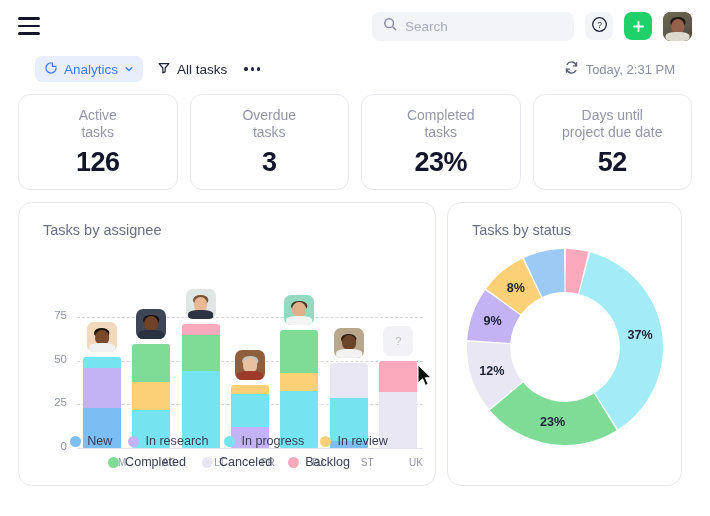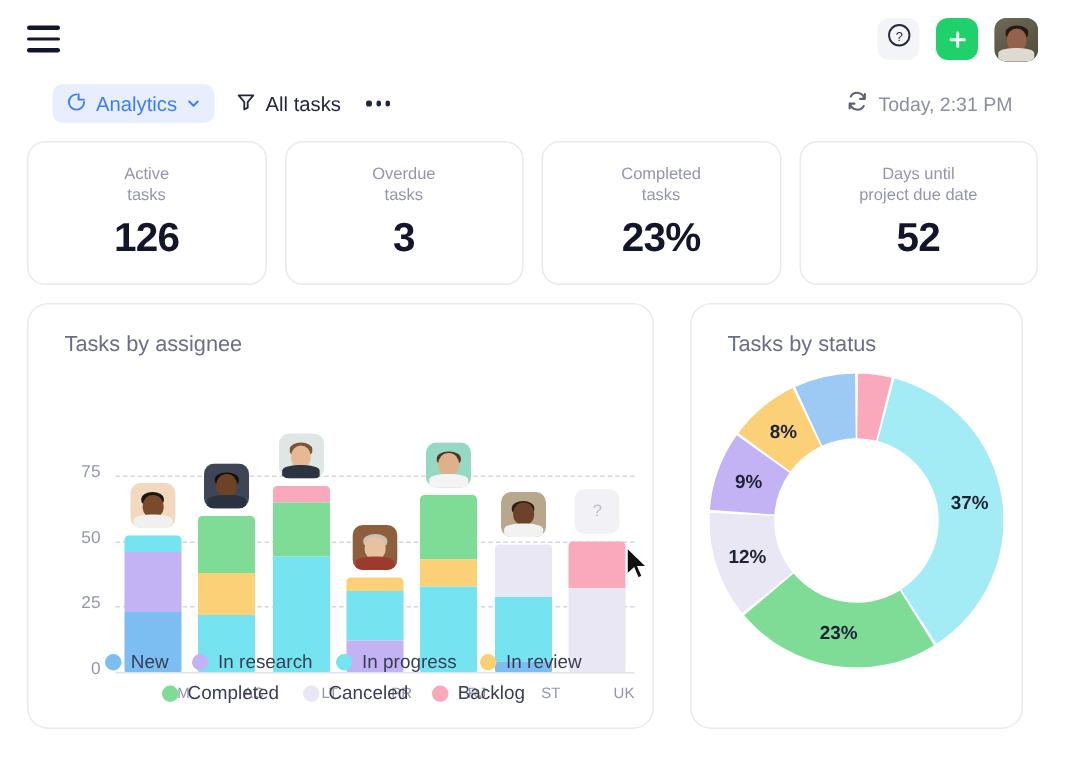--- a/index.html
+++ b/index.html
@@ -130,38 +130,38 @@
     height: 96px;
     border: 1px solid #e9eaf0;
     border-radius: 12px;
     background: #fff;
     display: flex; flex-direction: column;
     align-items: center; justify-content: center;
     gap: 3px;
     padding: 6px 4px;
   }
   .stat-label {
-    font-size: 11px;
+    font-size: 14px;
     color: #9396a8;
     line-height: 1.25;
     text-align: center;
     white-space: pre-line;
   }
   .stat-value {
     font-size: 27px;
     font-weight: bold;
     color: #13162b;
     letter-spacing: -0.5px;
     margin-top: 2px;
   }
 
   
   .panels {
     display: flex;
-    gap: 24px;
+    gap: 11px;
     padding: 12px 28px 0 18px;
   }
   .panel {
     border: 1px solid #e9eaf0;
     border-radius: 14px;
     background: #fff;
     height: 284px;
     position: relative;
   }
   .panel-left { width: 418px; flex: 0 0 418px; }
@@ -296,20 +296,29 @@
 <body>
 
 <div class="topbar">
   <div class="hamburger">
     <span></span>
       <span></span>
       <span></span>
   </div>
 
   <div class="topbar-right">
+    <div class="searchbox">
+      <span>
+        <svg width="14" height="14" viewBox="0 0 16 16" fill="none">
+          <circle cx="7" cy="7" r="5" stroke="#8a8ea1" stroke-width="1.7"></circle>
+          <line x1="10.8" y1="10.8" x2="14.5" y2="14.5" stroke="#8a8ea1" stroke-width="1.7" stroke-linecap="round"></line>
+        </svg>
+      </span>
+      <input type="text" placeholder="Search" style="">
+    </div>
 
     <div class="icon-btn">
       <span>
         <svg width="17" height="17" viewBox="0 0 20 20" fill="none">
           <circle cx="10" cy="10" r="8" stroke="#24283d" stroke-width="1.5"></circle>
           <text x="10" y="14.2" font-size="10" font-family="Liberation Sans, sans-serif" fill="#24283d" text-anchor="middle">?</text>
         </svg>
       </span>
     </div>
 

